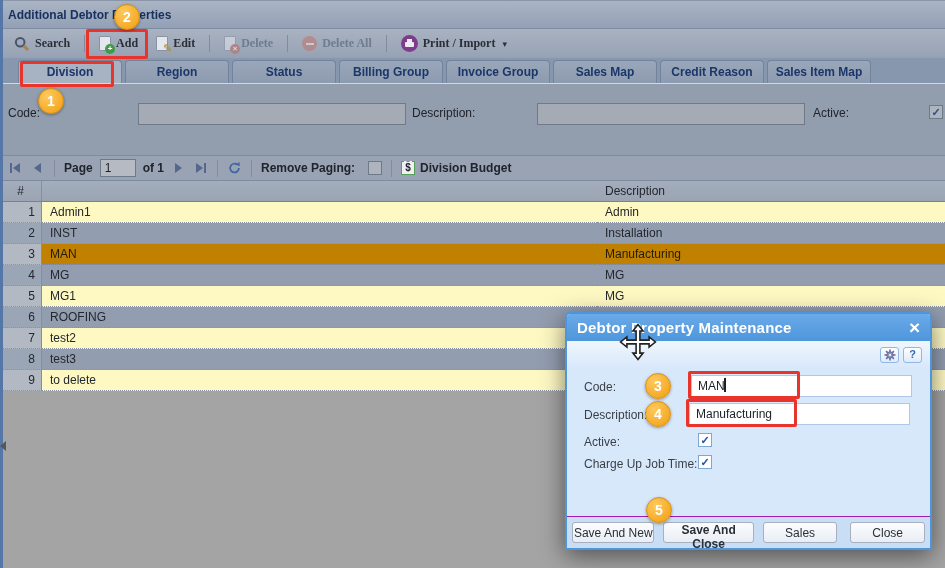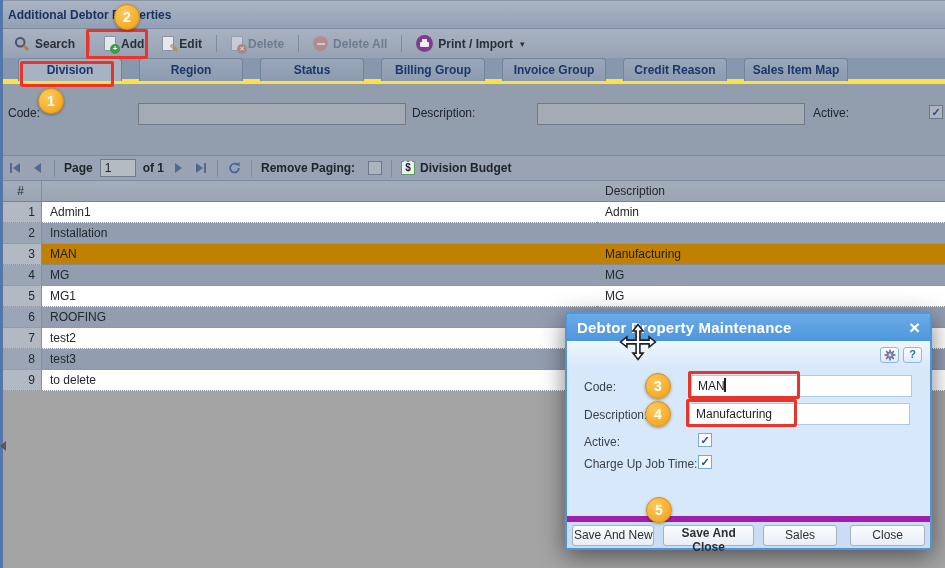--- a/index.html
+++ b/index.html
@@ -9,40 +9,40 @@
 
   
   .titlebar { position:absolute; left:0; top:0; width:945px; height:29px;
     background:linear-gradient(#aab4c4,#93a0b5); border-top:1px solid #8a95a7; border-bottom:1px solid #7e8ca3;
     display:flex; align-items:center; padding-left:8px; }
   .titlebar span { font-weight:bold; color:#17305e; }
 
   .toolbar { position:absolute; left:0; top:29px; width:945px; height:29px;
     background:linear-gradient(#a9b2c1,#96a2b4); display:flex; align-items:center; padding-left:8px; gap:6px; }
   .tbtn { display:flex; align-items:center; gap:5px; padding:3px 6px; border-radius:3px; cursor:default; }
-  .tbtn .lbl { font-weight:bold; color:#2a2f38; }
+  .tbtn .lbl { font-weight:bold; color:#2a2f38;font-family:Liberation Serif, serif; }
   .tbtn.disabled .lbl { color:#6f7c90; font-weight:bold; }
   .tbtn.disabled .ico { opacity:.55; }
   .tsep { width:1px; height:17px; background:#7f8b9e; margin:0 2px; }
   .page-ico { position:relative; width:12px; height:15px; background:#e4e8ee; border:1px solid #8a93a2; border-radius:1px; }
   .badge-dot { position:absolute; right:-5px; bottom:-4px; width:10px; height:10px; border-radius:50%;
     color:#fff; font:bold 8px/10px "Liberation Sans",sans-serif; text-align:center; }
   .badge-add { background:#3f9b45; }
   .badge-del { background:#bc6a64; }
   .pencil { position:absolute; right:-5px; bottom:-5px; color:#b08830; font-size:11px; }
   .circle-ico { width:15px; height:15px; border-radius:50%; display:flex; align-items:center; justify-content:center; }
   .delall { background:#c2736c; opacity:.75; }
   .delall i { display:block; width:8px; height:2px; background:#e9e3e3; }
   .print-circle { width:17px; height:17px; border-radius:50%; background:#7e3d8c; position:relative; }
   .print-circle i { position:absolute; left:4px; top:7px; width:9px; height:5px; background:#efeaf2; border-radius:1px; }
   .print-circle b { position:absolute; left:6px; top:4px; width:5px; height:3px; background:#efeaf2; }
   .caret-down { color:#2a2f38; font-size:9px; margin-left:2px; }
 
   .tabstrip { position:absolute; left:0; top:58px; width:945px; height:26px; background:#8797ad;
-    border-bottom:5px solid #fde047; display:flex; align-items:flex-start; padding-left:18px; gap:17px; }
+    border-bottom:1px solid #fde047; display:flex; align-items:flex-end; padding-left:18px; gap:3px; }
   .tab { height:23px; flex:1 1 0; max-width:104px; background:linear-gradient(#9aa7ba,#8d9bb0);
     border:1px solid #72839c; border-bottom:none; border-radius:4px 4px 0 0;
     display:flex; align-items:center; justify-content:center; font-weight:bold; color:#1b3668; cursor:default; }
   .tab.active { background:#a7b2c2; }
 
   .filterpanel { position:absolute; left:0; top:84px; width:945px; height:71px; background:#929dae; }
   .flabel { position:absolute; color:#20242c; }
   .finput { position:absolute; height:22px; width:268px; background:#a4abb5; border:1px solid #6f7a89;
     font-family:"Liberation Sans",sans-serif; font-size:12px; padding:0 4px; color:#1e2228; }
   .cb { width:14px; height:14px; background:#e9ecf0; border:1px solid #7687a0; display:flex; align-items:center;
@@ -59,21 +59,21 @@
     font:bold 10px/12px "Liberation Sans",sans-serif; text-align:center; color:#1e2228; }
 
   .grid { position:absolute; left:0; top:181px; width:945px; height:211px; }
   .gh { display:flex; height:21px; background:linear-gradient(#a4adbb,#9aa4b2); border-bottom:1px solid #79828f; }
   .gh .c { display:flex; align-items:center; padding-left:8px; color:#23272e; border-right:1px solid #848e9c; }
   .grow { display:flex; height:21px; cursor:default; }
   .c-num { width:42px; display:flex; align-items:center; justify-content:flex-end; padding-right:6px;
     border-right:1px solid #848e9c; border-bottom:1px dotted #8b93a0; }
   .c-code { width:555px; display:flex; align-items:center; padding-left:8px; border-bottom:1px dotted #8b93a0; }
   .c-desc { flex:1; display:flex; align-items:center; padding-left:8px; border-bottom:1px dotted #8b93a0; }
-  .grow.odd  .c-code,.grow.odd  .c-desc { background:#ffffff; }
+  .grow.odd  .c-code,.grow.odd  .c-desc { background:#fef9c3; }
   .grow.even .c-code,.grow.even .c-desc { background:#929daf; }
   .grow.odd  .c-num { background:#b2b9c3; }
   .grow.even .c-num { background:#9aa5b5; }
   .grow.sel .c-code,.grow.sel .c-desc { background:#c08000; color:#231c06; }
   .gh .c-numh { width:42px; justify-content:center; padding-left:0; }
   .gh .c-codeh { width:555px;margin-top:46px; }
   .gh .c-desch { flex:1; border-right:none; }
 
   .bottom-area { position:absolute; left:0; top:392px; width:945px; height:176px; background:#a4a4a4; }
   .win-edge { position:absolute; left:0; top:0; width:3px; height:568px; background:#5577a8; }
@@ -93,21 +93,21 @@
   .mini-btn { width:19px; height:16px; background:linear-gradient(#ffffff,#dfeafa); border:1px solid #8fb8e6;
     border-radius:3px; display:flex; align-items:center; justify-content:center;
     font:bold 11px/11px "Liberation Sans",sans-serif; color:#2d6cb5; }
   .dlabel { position:absolute; color:#3a3f45; }
   .dinput { position:absolute; width:221px; height:22px; background:#fff; border:1px solid #adc8e8;
     font-family:"Liberation Sans",sans-serif; font-size:12px; padding:0 6px; color:#1b1f26; }
   .dcb { position:absolute; width:14px; height:14px; background:#fff; border:1px solid #7fa7d4;
     display:flex; align-items:center; justify-content:center;
     font:bold 11px/11px "Liberation Sans",sans-serif; color:#2553a8; }
   .dlg-footer { position:absolute; left:0; bottom:0; width:100%; height:32px; background:#c9ddf5;
-    border-top:6px solid #a21caf; display:flex; align-items:center; padding:0 5px; gap:9px; }
+    border-top:1px solid #a21caf; display:flex; align-items:center; padding:0 5px; gap:9px; }
   .dlg-btn { height:21px; background:linear-gradient(#fbfcfe,#e9eef5); border:1px solid #a6b0bf; border-radius:3px;
     font-family:"Liberation Sans",sans-serif; font-size:12px; color:#2a2f38; cursor:default; }
   .b0{width:84px;} .b1{width:92px;font-weight:bold;} .b2{width:76px;} .b3{width:76px; margin-left:4px;}
 
   .text-caret { position:absolute; left:724px; top:378px; width:2px; height:14px; background:#1b1f26; }
 
   
   .ann-rect { position:absolute; border:3px solid #e8342a; border-radius:2px; }
   .ann-badge { position:absolute; width:26px; height:26px; border-radius:50%;
     background:radial-gradient(circle at 35% 30%, #ffc95e, #f09e10); border:1px solid #d98f0b;
@@ -179,20 +179,23 @@
     <div class="tab">
         <span>Status</span>
       </div>
     <div class="tab">
         <span>Billing Group</span>
       </div>
     <div class="tab">
         <span>Invoice Group</span>
       </div>
     <div class="tab">
+        <span>Sales Map</span>
+      </div>
+    <div class="tab">
         <span>Credit Reason</span>
       </div>
     <div class="tab">
         <span>Sales Item Map</span>
       </div>
   </div>
 
   <div class="filterpanel">
     <span class="flabel" style="left:8px; top:22px;">Code:</span>
     <input class="finput" style="left: 138px; top: 19px;" value="">
@@ -242,20 +245,21 @@
       <div class="c c-codeh">Code</div>
       <div class="c c-desch">Description</div>
     </div>
     <div class="grow odd">
       <div class="c-num">1</div>
       <div class="c-code">Admin1</div>
       <div class="c-desc">Admin</div>
     </div>
     <div class="grow even">
       <div class="c-num">2</div>
+      <div class="c-code">INST</div>
       <div class="c-desc">Installation</div>
     </div>
     <div class="grow odd sel">
       <div class="c-num">3</div>
       <div class="c-code">MAN</div>
       <div class="c-desc">Manufacturing</div>
     </div>
     <div class="grow even">
       <div class="c-num">4</div>
       <div class="c-code">MG</div>

